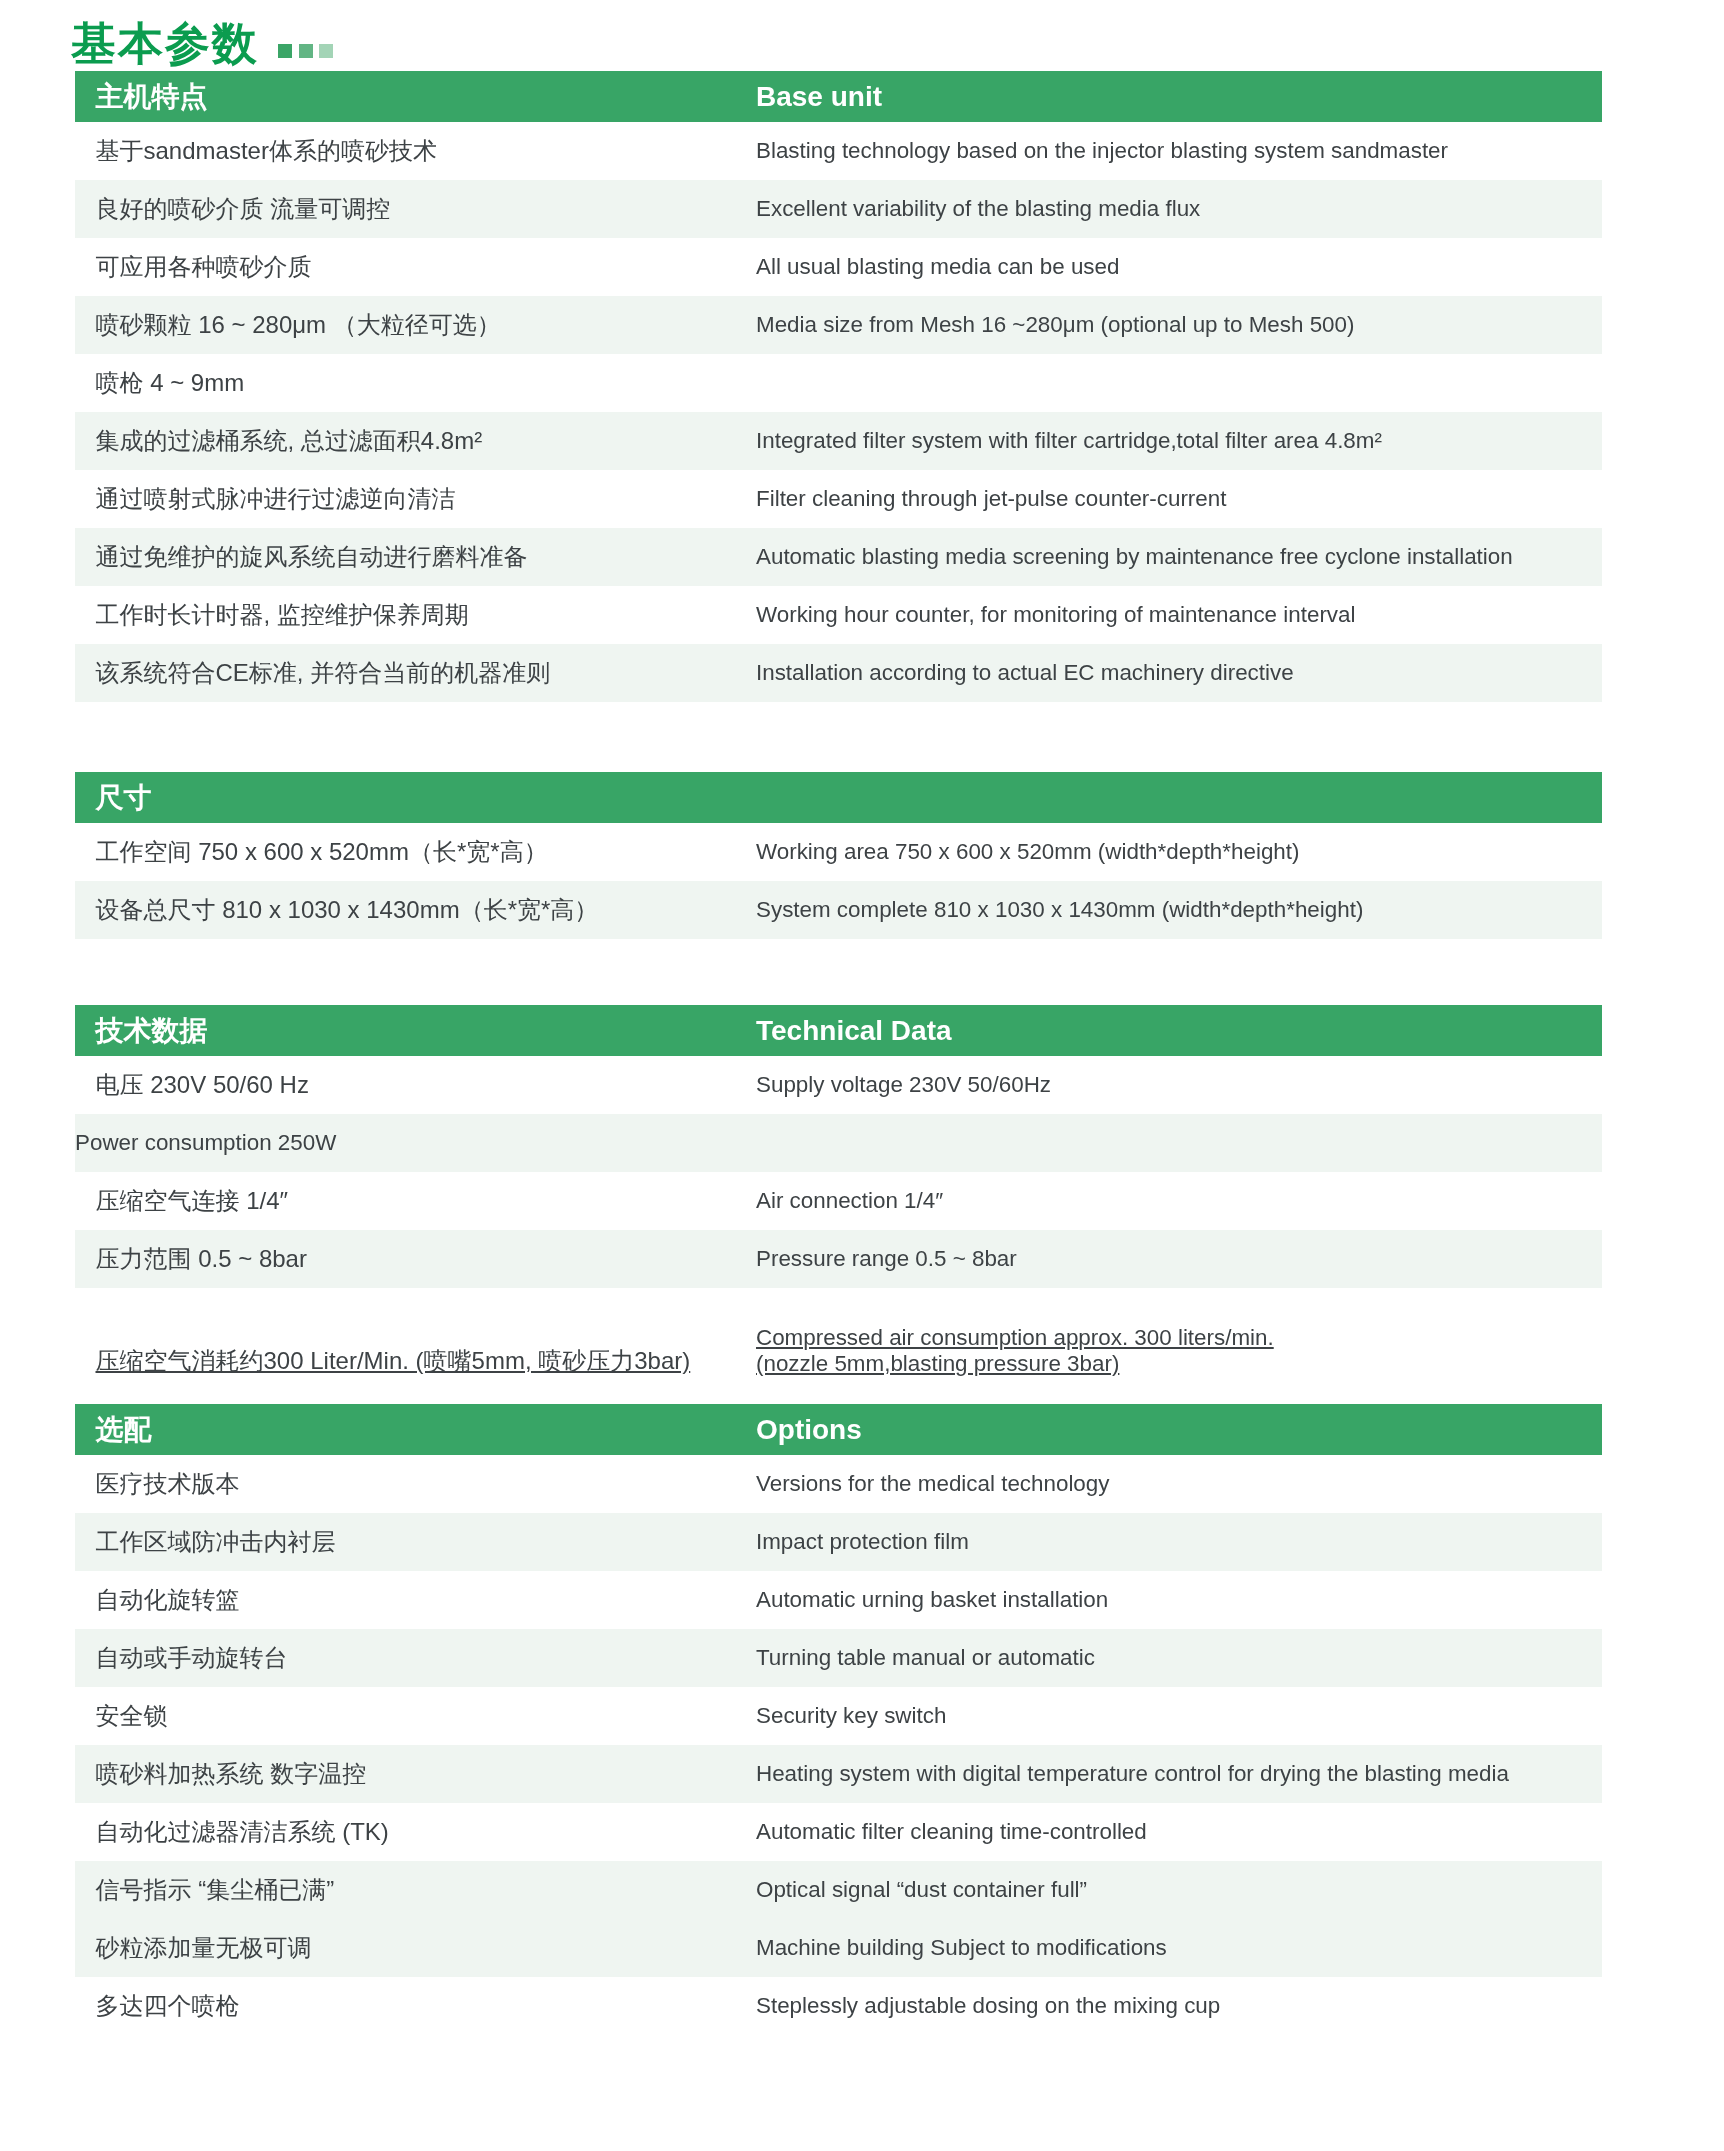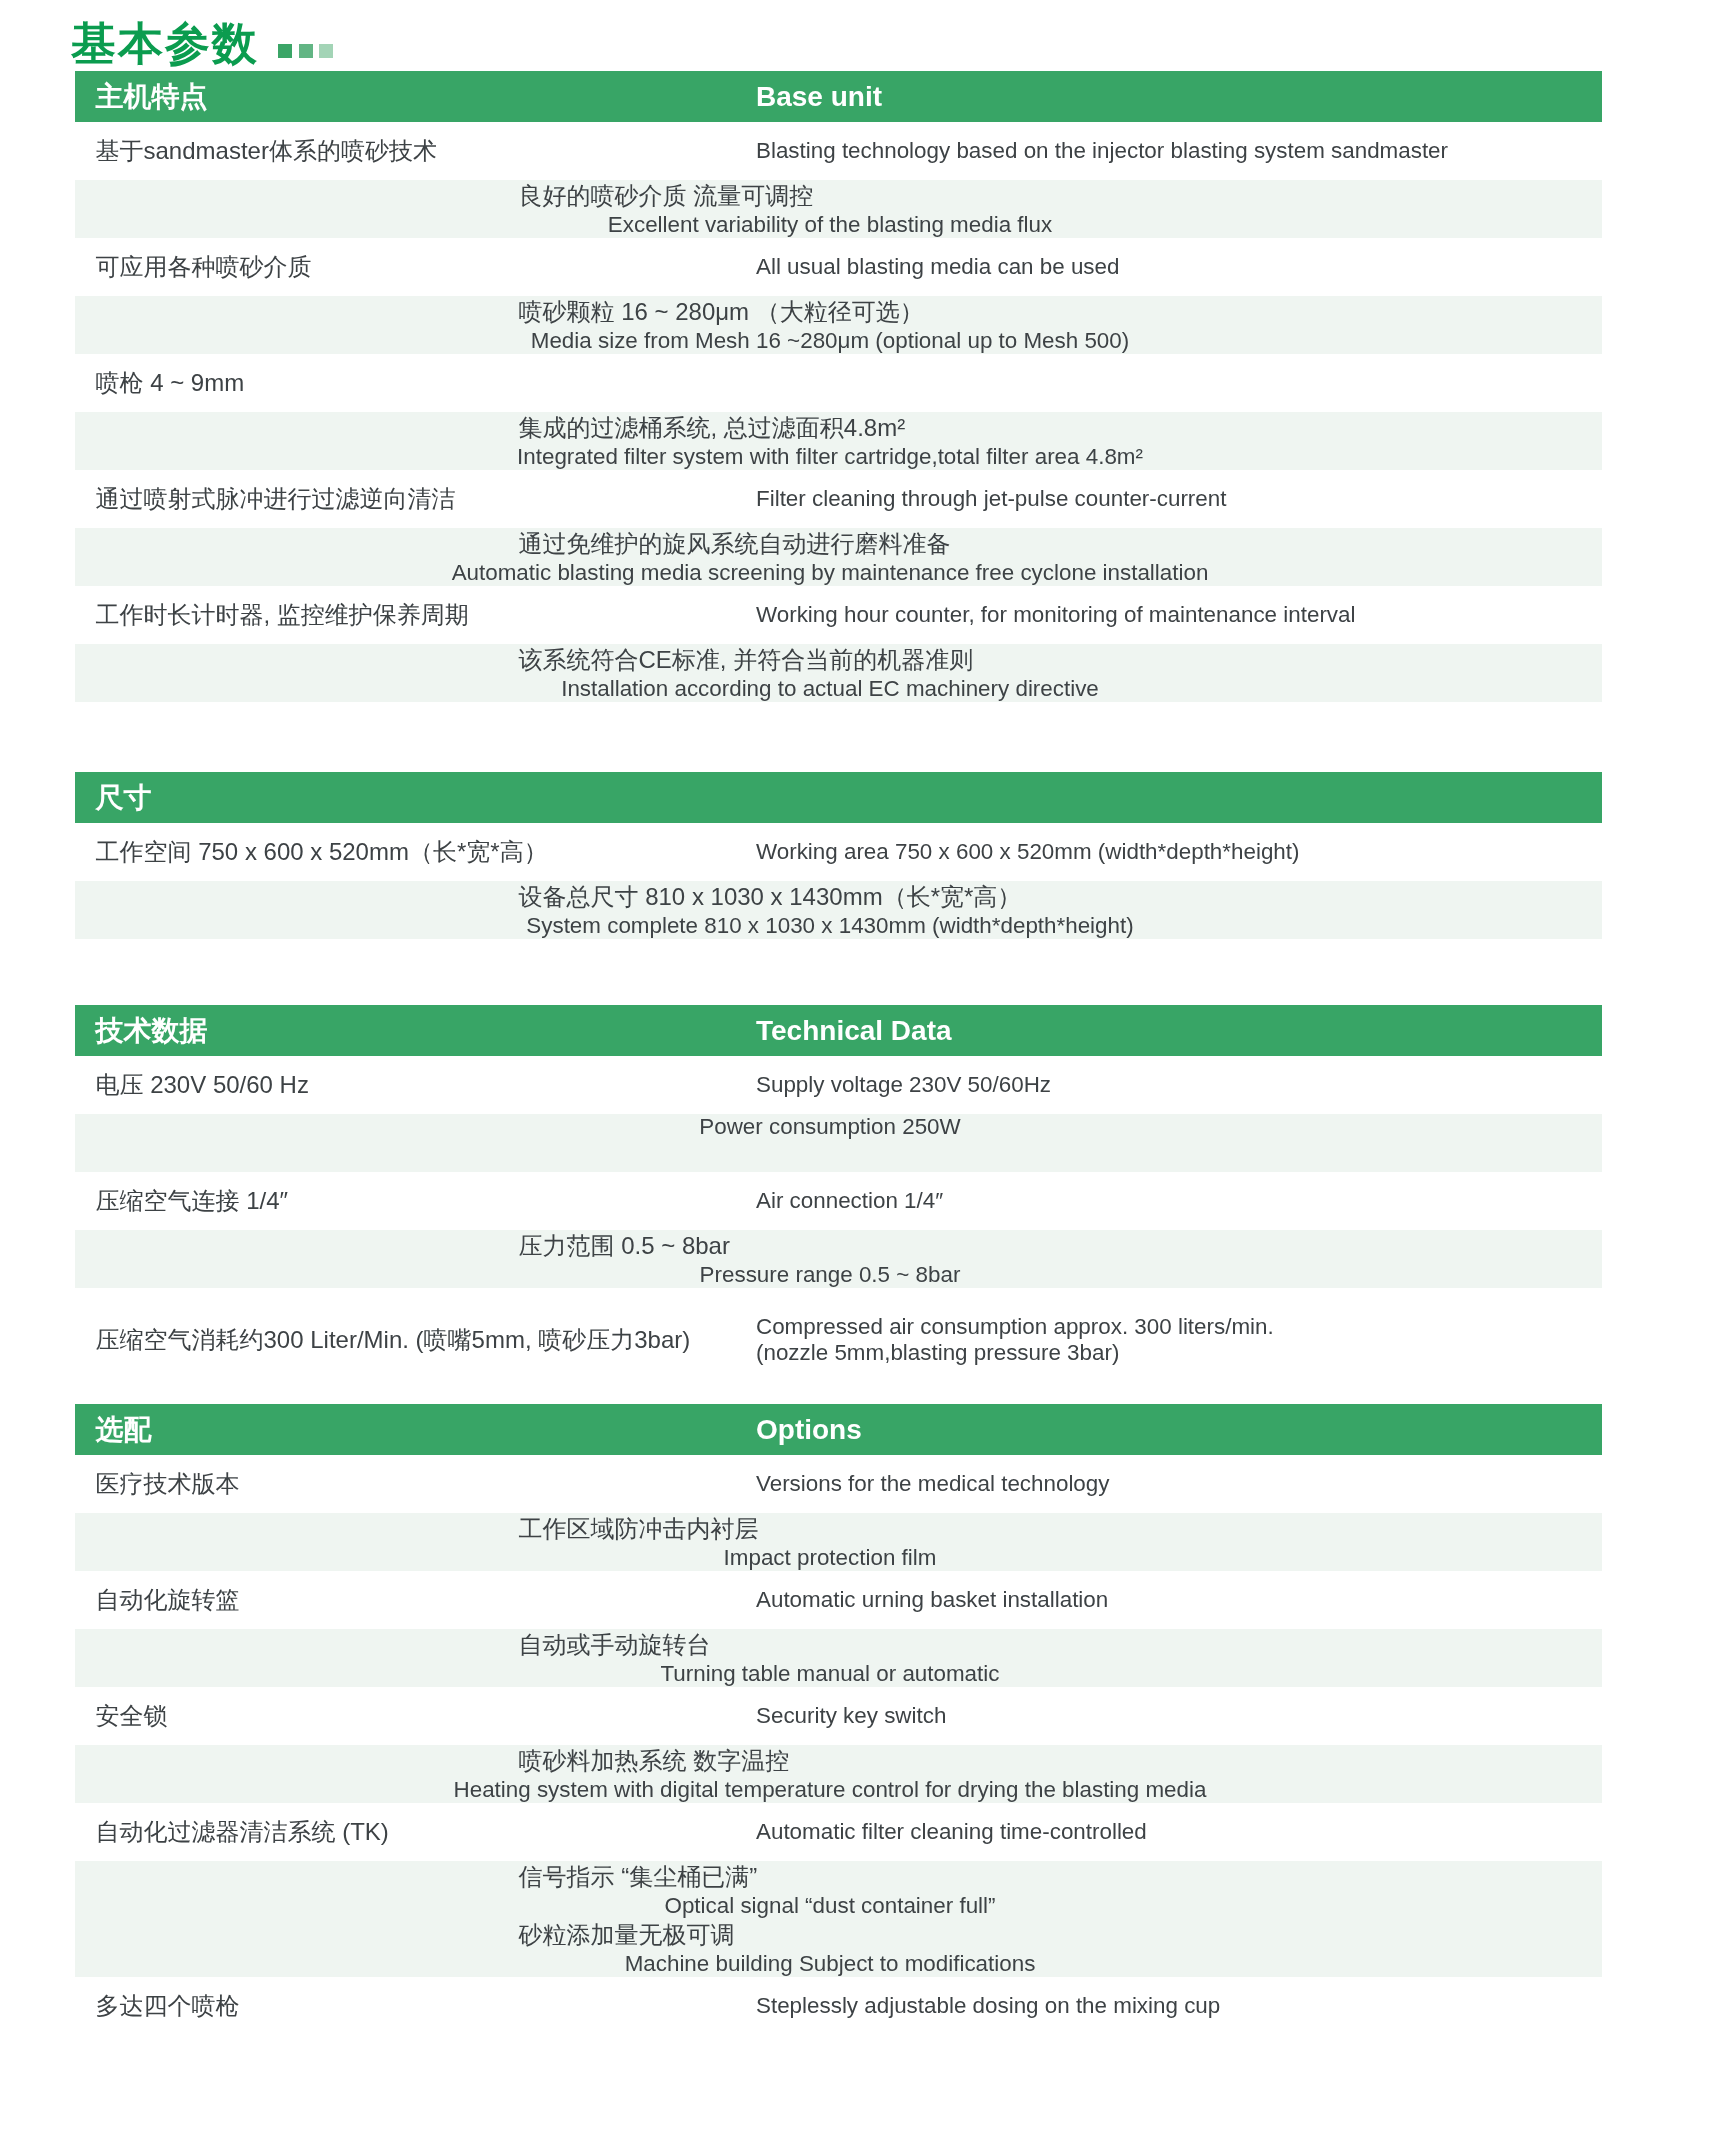--- a/index.html
+++ b/index.html
@@ -37,22 +37,22 @@
     height:51px;background:var(--header_green,#38a566);
     display:flex;align-items:center;
   }
   .sec-header .cell{
     color:#ffffff;font-weight:bold;font-size:28px;line-height:1;
   }
   .row{
     height:58px;display:flex;align-items:center;background:#ffffff;
     font-size:23px;
   }
-  .row.alt{background:var(--light_row,#eff5f1);flex-direction:column;}
-  .row.tall{height:89px;align-items:center;}
+  .row.alt{background:var(--light_row,#eff5f1);}
+  .row.tall{height:89px;align-items:flex-end;text-decoration:underline;}
   .row.tall .cell{padding-top:15px;}
   .cell{box-sizing:border-box;}
   .cell.zh{width:681px;padding-left:20.5px;flex:0 0 auto;}
   .cell.en{flex:1 1 auto;padding-right:17px;white-space:pre-line;}
   .row .cell.zh{font-size:24px;}
   .row .cell.en{font-size:22.4px;}
 </style>
 </head>
 <body>
 

